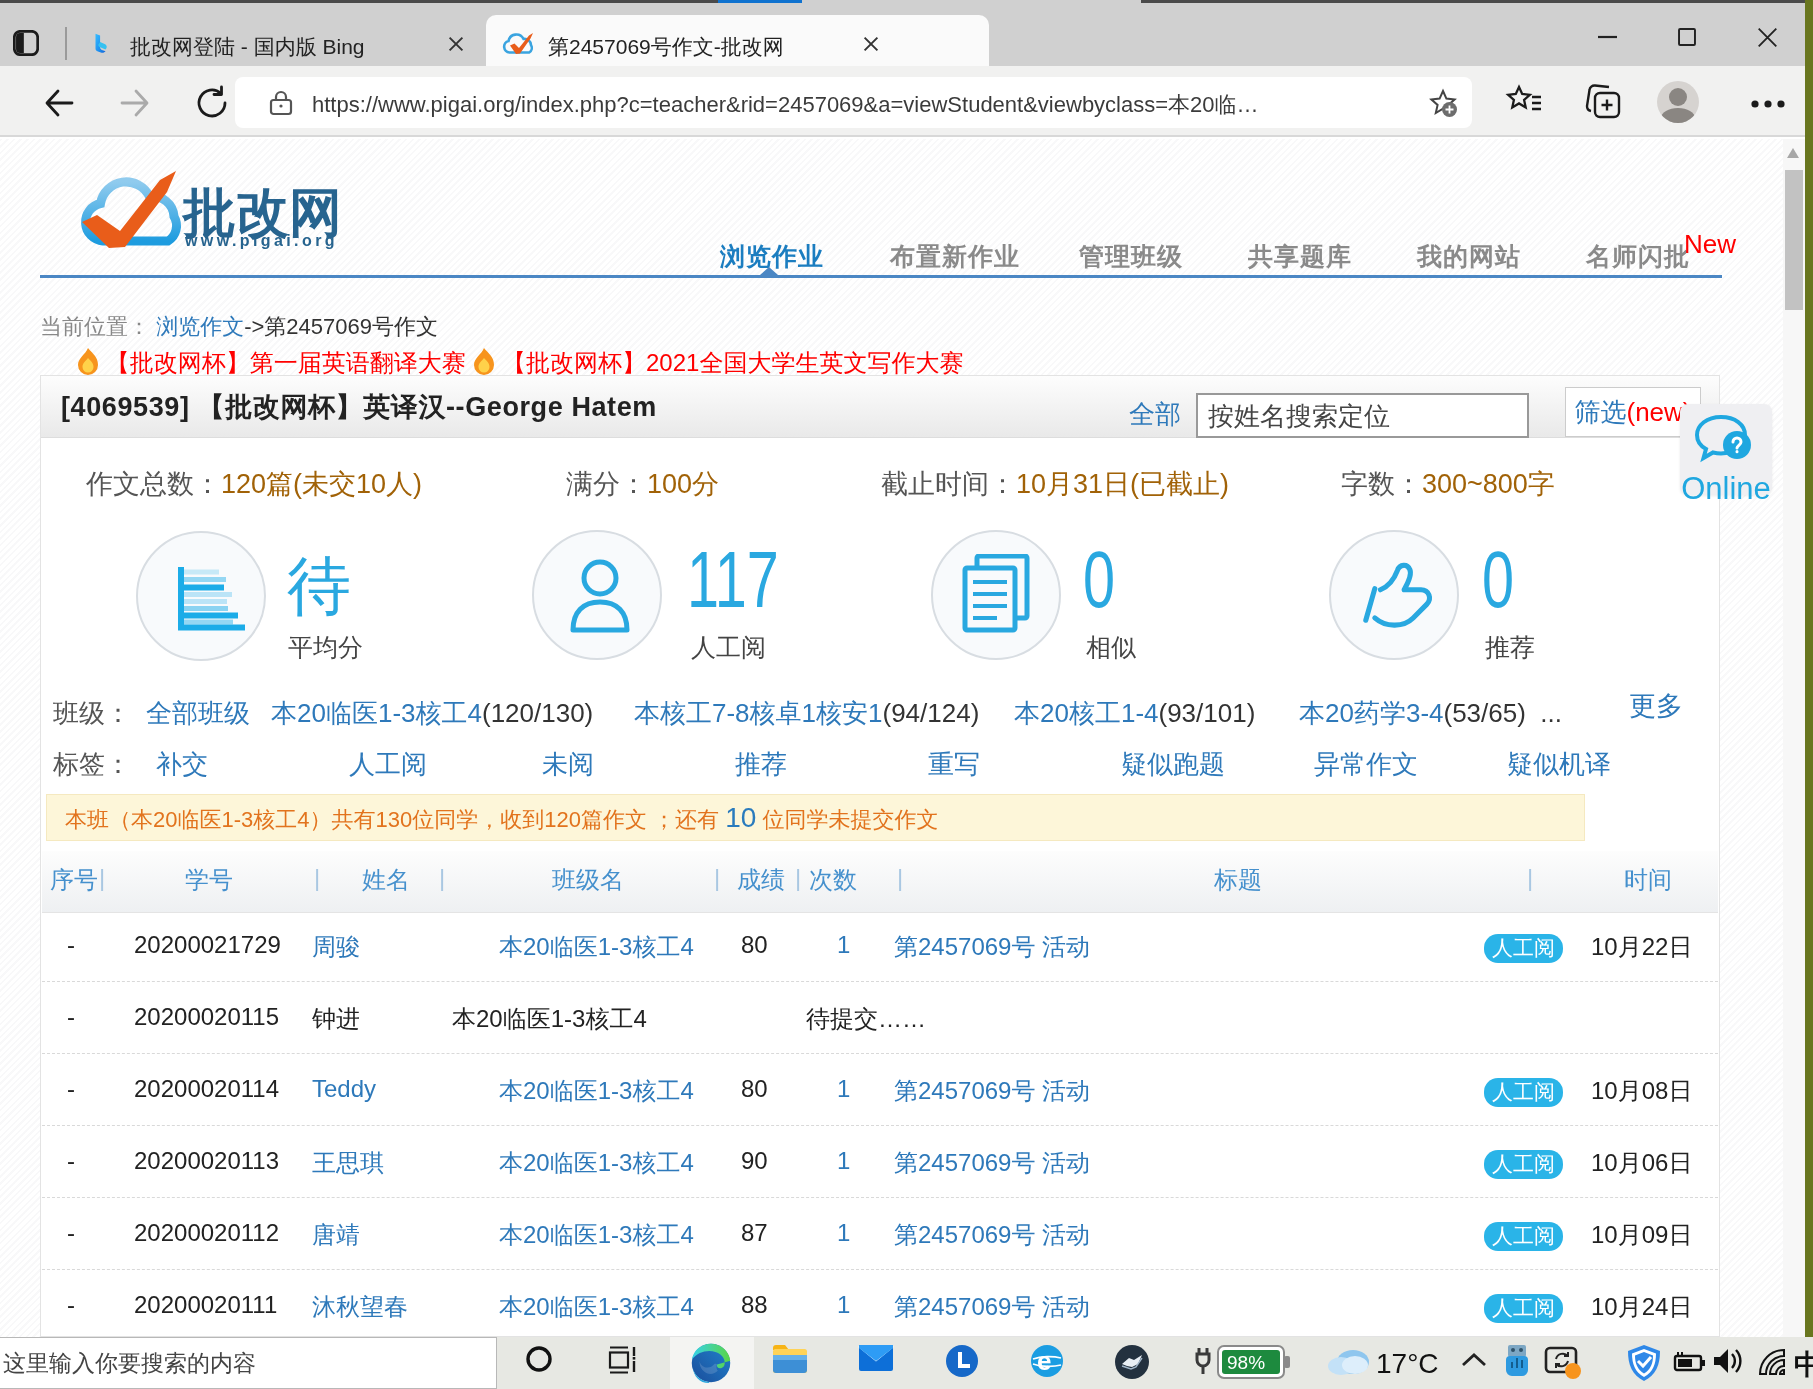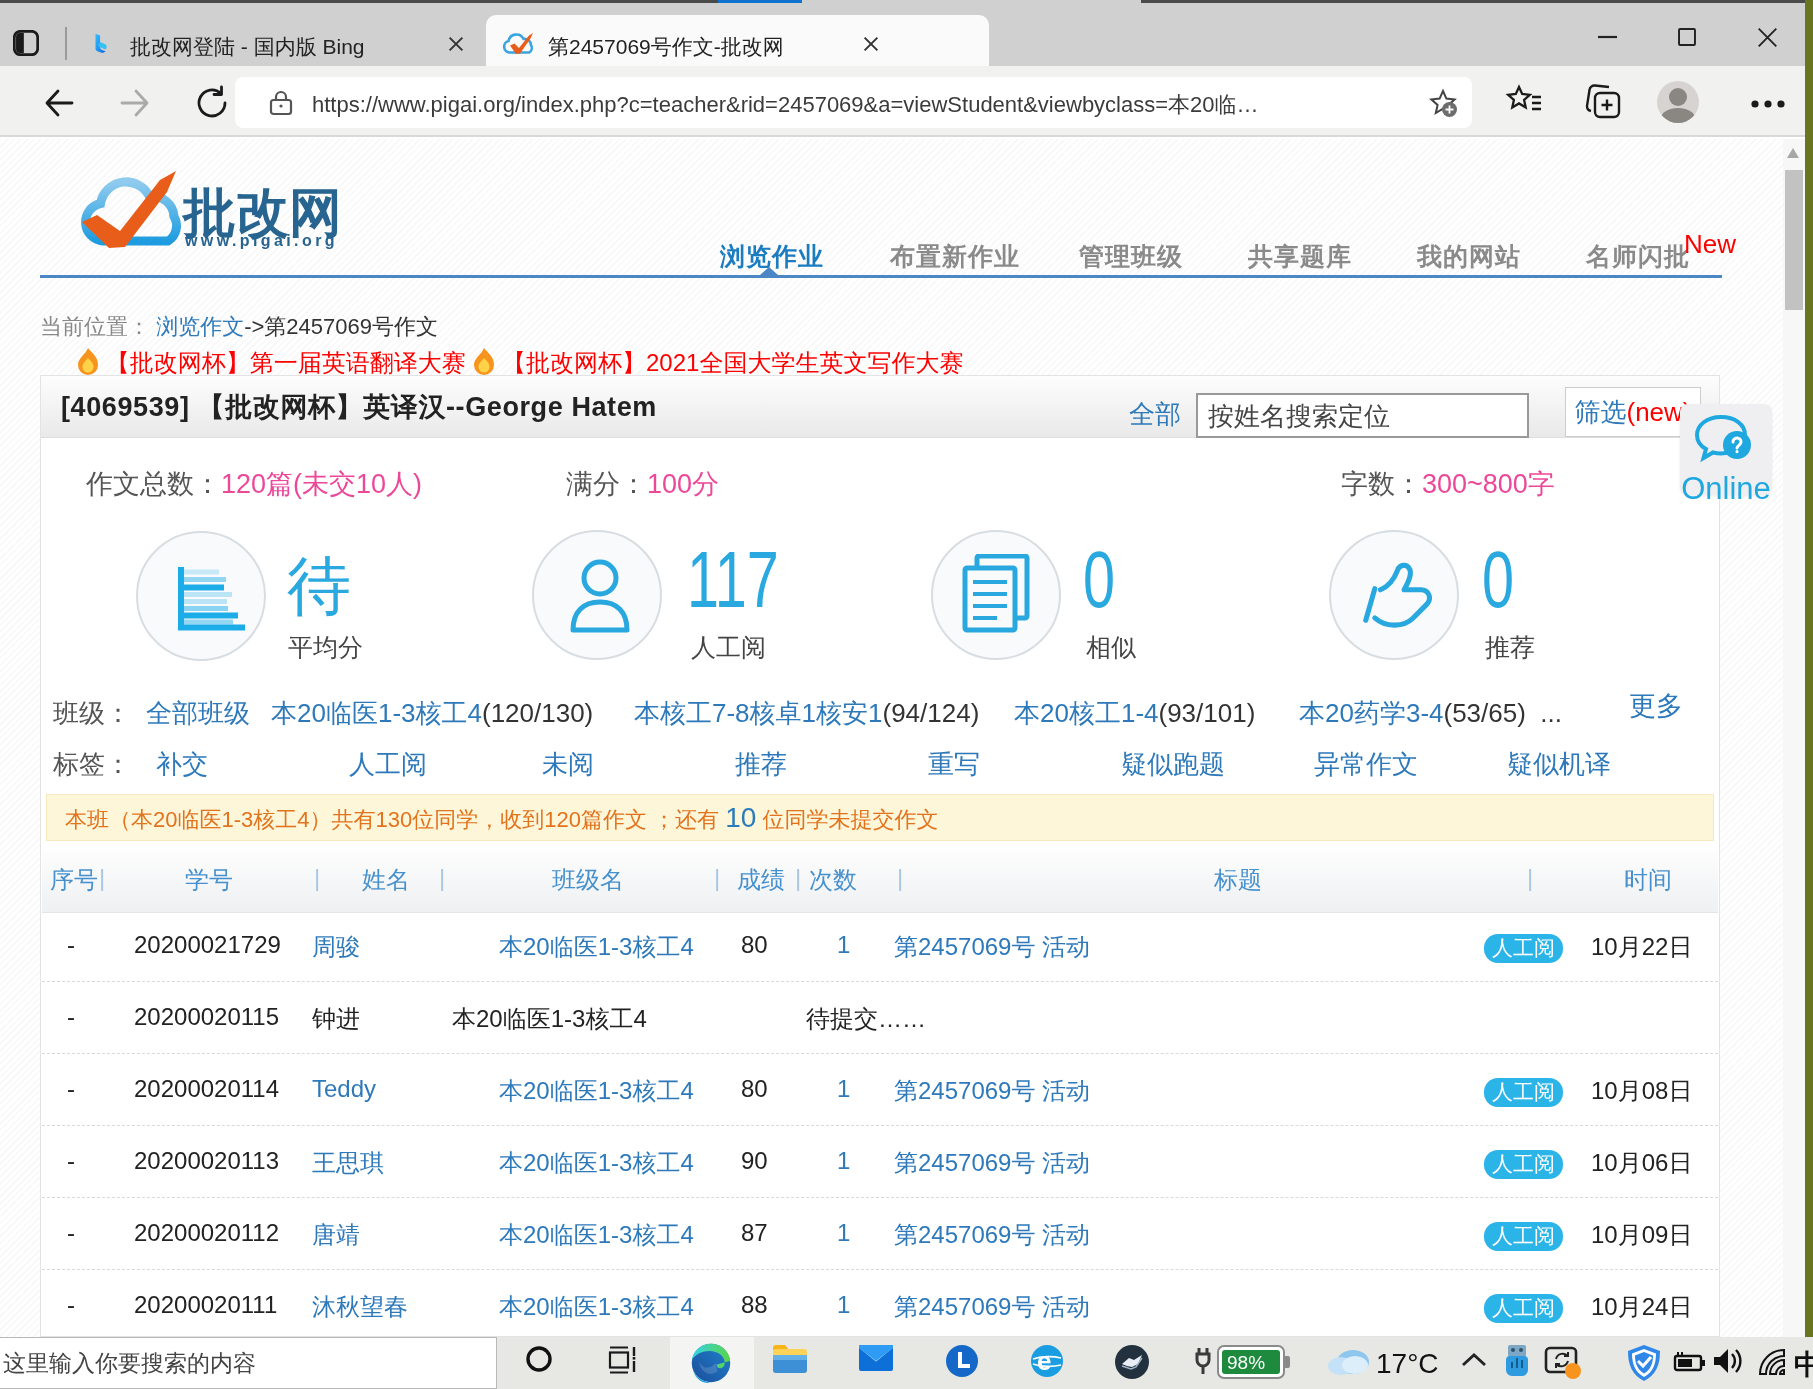--- a/index.html
+++ b/index.html
@@ -24,29 +24,29 @@
 #sbar{position:absolute;left:1783px;top:139px;width:22px;height:1198px;background:#f7f7f7;}
 #sthumb{position:absolute;left:2px;top:31px;width:18px;height:140px;background:#c2c2c2;}
 
 #taskbar{position:absolute;left:0;top:1337px;width:1813px;height:52px;background:#e7e8e3;}
 .vsep{color:#333;margin:0 1px;font-size:20px}
 .ulink{color:#333}
 .nav{position:absolute;top:101px;font-size:25px;font-weight:700;color:#8a8a8a;letter-spacing:1px}
 .flame{display:inline-block;width:23px;height:27px;vertical-align:-4px}
 #ptitle{position:absolute;left:0;top:0;width:100%;height:62px;background:linear-gradient(#fdfdfd,#e9e9e9);border-bottom:1px solid #ddd;line-height:62px;padding-left:20px}
 .statrow{font-size:27px}
-.sl{color:#555}.sv{color:#ec4899}
+.sl{color:#555}.sv{color:#a16207}
 #online{position:absolute;left:1680px;top:265px;width:92px;height:91px;background:#efeff2;border-radius:8px;box-shadow:0 1px 3px rgba(0,0,0,.08);text-align:center;padding-top:11px}
 .circle{position:absolute;width:130px;height:130px;border-radius:50%;border:2px solid #d8dde2;background:#f8fafc}
 .bignum{position:absolute;font-size:80px;color:#2aa8e0;font-weight:400;transform:scaleX(.72);transform-origin:0 50%}
 .bigcjk{position:absolute;font-size:64px;color:#2aa8e0}
 .clabel{position:absolute;font-size:25px;color:#444}
 .crow{position:absolute;font-size:26px;color:#555}
 .crow a{margin-right:0px}
-#banner{position:absolute;left:5px;top:418px;width:1668px;height:47px;background:#fdf6d9;border:1px solid #f5e9c0;font-size:24px;color:#e2731d;line-height:45px;padding-left:18px}
+#banner{position:absolute;left:5px;top:418px;width:1539px;height:47px;background:#fdf6d9;border:1px solid #f5e9c0;font-size:24px;color:#e2731d;line-height:45px;padding-left:18px}
 .thead{position:absolute;left:1px;top:475px;width:1676px;height:62px;background:linear-gradient(#fdfdfd,#eef0f2);border-bottom:1px solid #e4e4e4;font-size:24px;color:#4590cd}
 .th{position:absolute;top:13px}
 .trow{position:absolute;left:1px;width:1676px;height:72px;border-bottom:1px dashed #d9d9d9;font-size:24px;color:#222}
 .td{position:absolute;top:21px;white-space:nowrap}
 .badge{position:absolute;width:79px;height:29px;background:#2ab4e8;border-radius:14px;color:#fff;font-size:21px;text-align:center;line-height:28px}
 .hsep{color:#a9c7e2;font-weight:400;margin-left:0}
 .ticon{position:absolute;top:7px}
 #tsearch{position:absolute;left:-6px;top:0px;width:503px;height:52px;background:#fff;border:1px solid #b8b8b8;font-size:23px;color:#444;line-height:50px;padding-left:8px;}
 </style></head>
 <body>
@@ -172,20 +172,21 @@
         <path d="M12 0 c5 6 10 9 10 17 a10 10 0 0 1 -20 0 C2 10 9 7 12 0z" fill="#f7941d"></path>
         <path d="M12 10 c3 3.5 5.5 5 5.5 9 a5.5 5.5 0 0 1 -11 0 c0-4 3-5.5 5.5-9z" fill="#ffd24a"></path>
       </svg> 【批改网杯】2021全国大学生英文写作大赛</div>
   <div id="panel">
     <div id="ptitle"><b style="font-size:27px;color:#222;letter-spacing:0.6px">[4069539] 【批改网杯】英译汉--George Hatem</b></div>
     <div class="abs" style="left:1088px;top:21px;font-size:26px"><a class="link">全部</a></div>
     <div class="abs" style="left:1155px;top:17px;width:333px;height:45px;border:2px solid #999;background:#fff;font-size:26px;color:#444;line-height:42px;padding-left:10px">按姓名搜索定位</div>
     <div class="abs" style="left:1524px;top:11px;width:136px;height:50px;border:1px solid #ccc;background:#fff;font-size:26px;line-height:48px;text-align:center"><a class="link">筛选</a><span style="color:#f00">(new)</span></div>
     <div class="statrow abs" style="left:45px;top:90px"><span class="sl">作文总数：</span><span class="sv">120篇(未交10人)</span></div>
     <div class="statrow abs" style="left:525px;top:90px"><span class="sl">满分：</span><span class="sv">100分</span></div>
+    <div class="statrow abs" style="left:840px;top:90px"><span class="sl">截止时间：</span><span class="sv">10月31日(已截止)</span></div>
     <div class="statrow abs" style="left:1300px;top:90px"><span class="sl">字数：</span><span class="sv">300~800字</span></div>
     <div class="circle" style="left:95px;top:155px"></div>
     <div class="circle" style="left:491px;top:154px"></div>
     <div class="circle" style="left:890px;top:154px"></div>
     <div class="circle" style="left:1288px;top:154px"></div>
     <svg class="abs" style="left:136px;top:190px" width="70" height="66" viewBox="0 0 70 66">
       <path d="M4 1 V61.5 M1 61.5 H68" stroke="#1cace8" stroke-width="6" fill="none"></path>
       <g fill="#1cace8">
           <rect x="7" y="3.5" width="35" height="5" opacity=".22"></rect>
           <rect x="7" y="11" width="42" height="5" opacity=".45"></rect>

